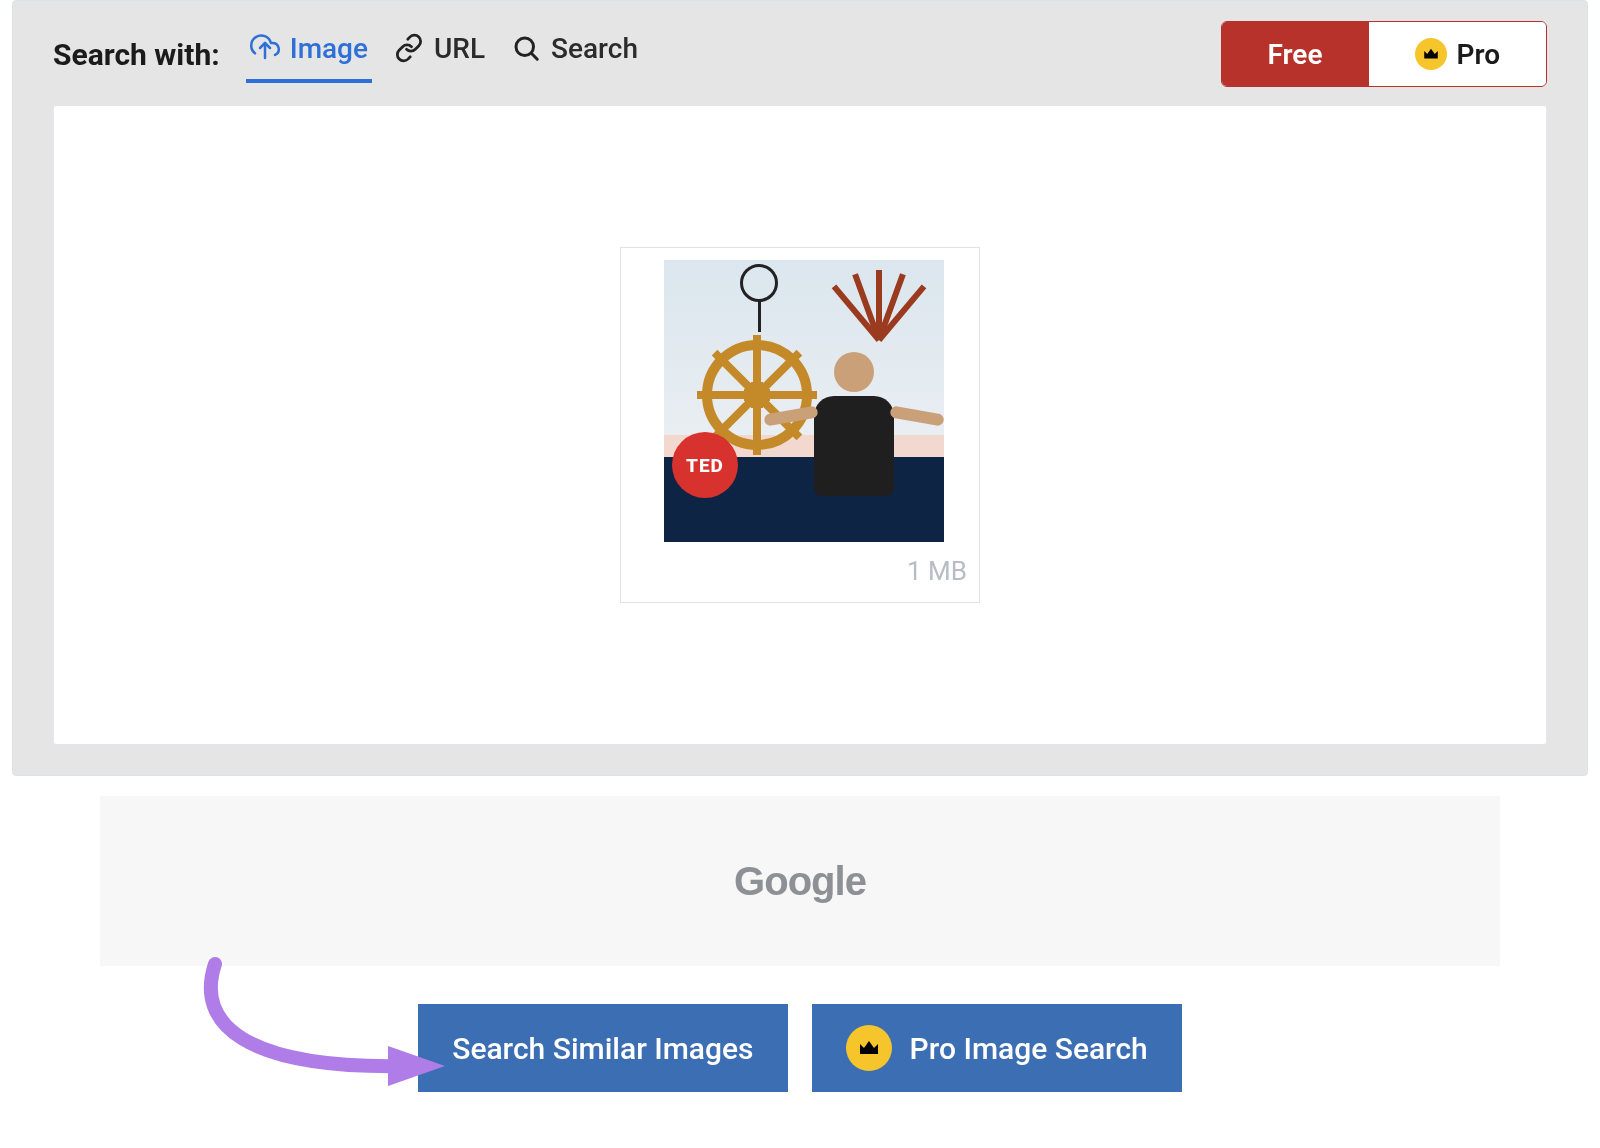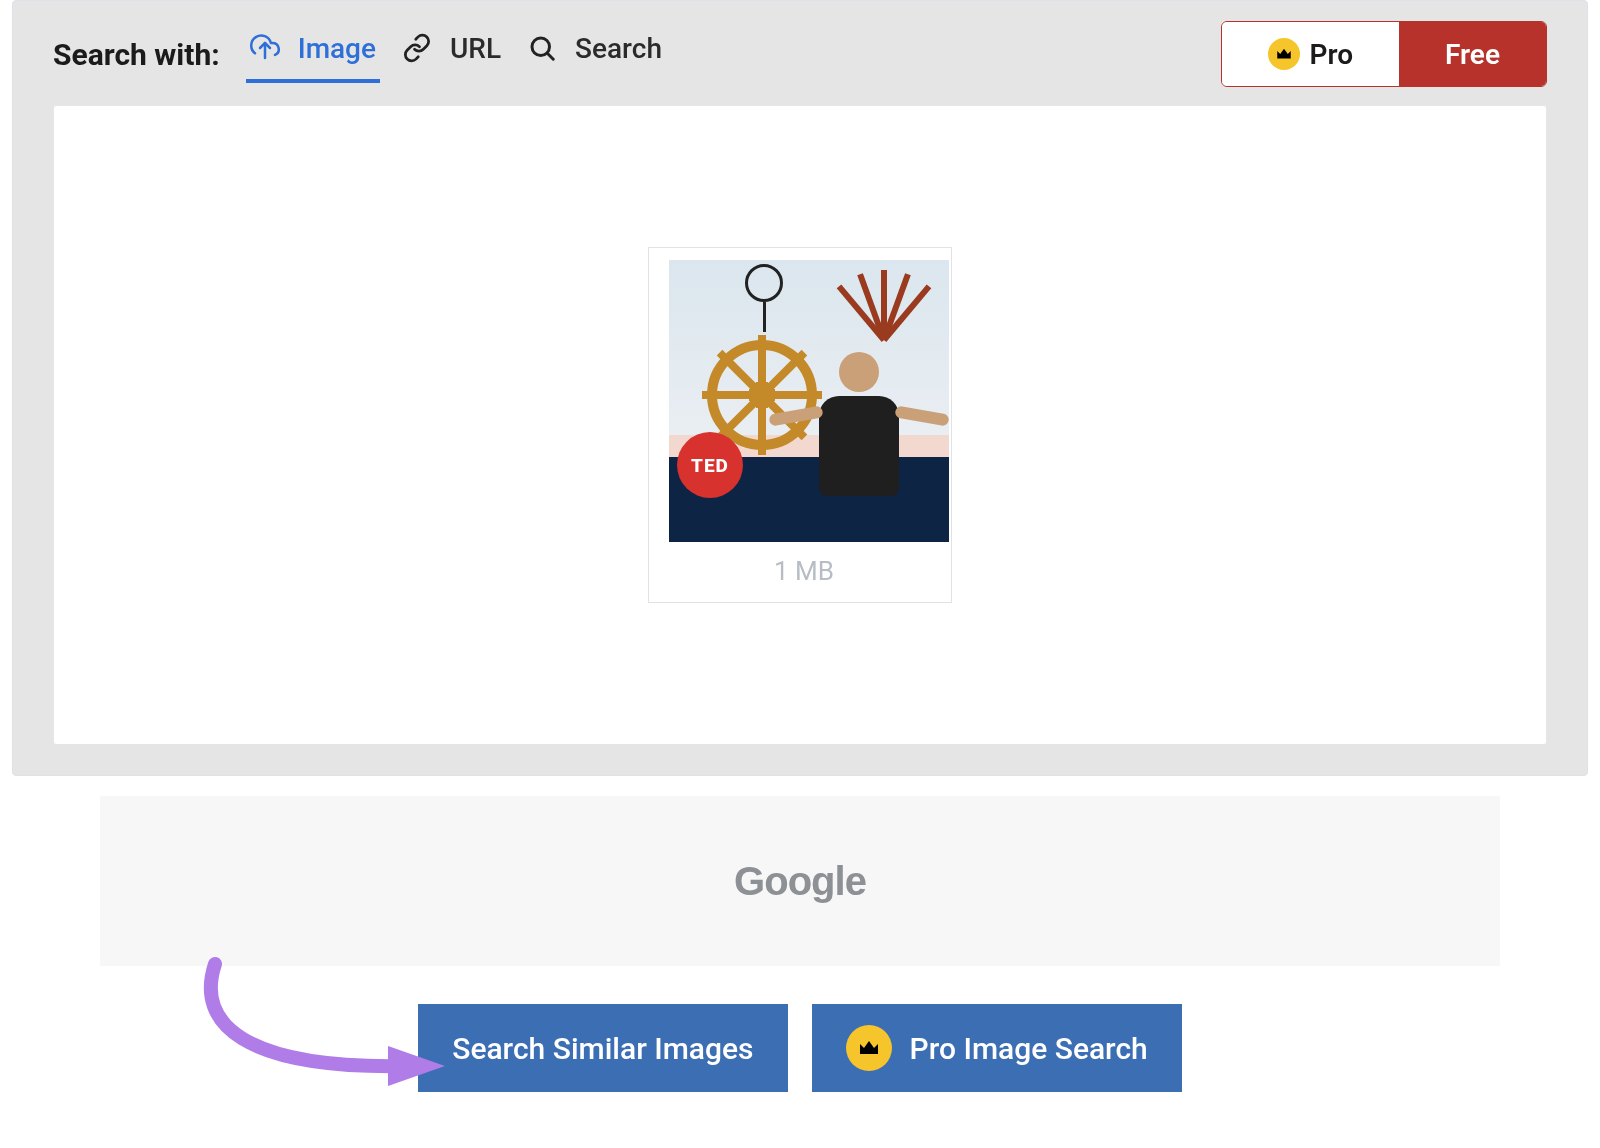--- a/index.html
+++ b/index.html
@@ -30,21 +30,21 @@
   }
   .search-with-label {
     font-size: 30px;
     font-weight: 700;
     color: #1b1b1b;
     margin-right: 8px;
   }
   .tab {
     display: flex;
     align-items: center;
-    gap: 18px;
+    gap: 10px;
     font-size: 28px;
     font-weight: 500;
     color: #2b2b2b;
     cursor: pointer;
     padding: 6px 4px 14px 4px;
     border-bottom: 4px solid transparent;
     position: relative;
   }
   .tab.active {
     color: #2f6fd8;
@@ -86,25 +86,25 @@
   .upload-area {
     background: #ffffff;
     border: 1px solid #e3e6eb;
     border-radius: 3px;
     height: 640px;
     display: flex;
     align-items: center;
     justify-content: center;
   }
   .preview-card {
-    width: 304px;
+    width: 360px;
     border: 1px solid #dfe3e8;
     background: #ffffff;
     padding: 12px 12px 16px 20px;
-    text-align: center;
+    text-align: right;
   }
   .thumb {
     width: 280px;
     height: 282px;
     margin: 0 auto;
     position: relative;
     overflow: hidden;
   }
   
   .thumb-bg {
@@ -251,30 +251,30 @@
           <svg width="30" height="30" viewBox="0 0 24 24" fill="none" stroke="#222" stroke-width="2.4" stroke-linecap="round" stroke-linejoin="round">
             <circle cx="11" cy="11" r="7"></circle>
             <line x1="21" y1="21" x2="16.65" y2="16.65"></line>
           </svg>
         </span>
         <span>Search</span>
       </div>
     </div>
 
     <div class="plan-toggle">
+      <div class="plan-btn free">
+        <span>Free</span>
+      </div>
       <div class="plan-btn pro">
         <span class="crown-badge">
           <svg viewBox="0 0 24 24" fill="#000">
               <path d="M3 8l4 4 5-7 5 7 4-4v10H3z"></path>
             </svg>
         </span>
         <span>Pro</span>
-      </div>
-      <div class="plan-btn free">
-        <span>Free</span>
       </div>
     </div>
   </div>
 
   <div class="upload-area">
     <div class="preview-card">
       <div class="thumb">
         <div class="thumb-bg"></div>
         <div class="thumb-burst">
             <span class="b1"></span>

